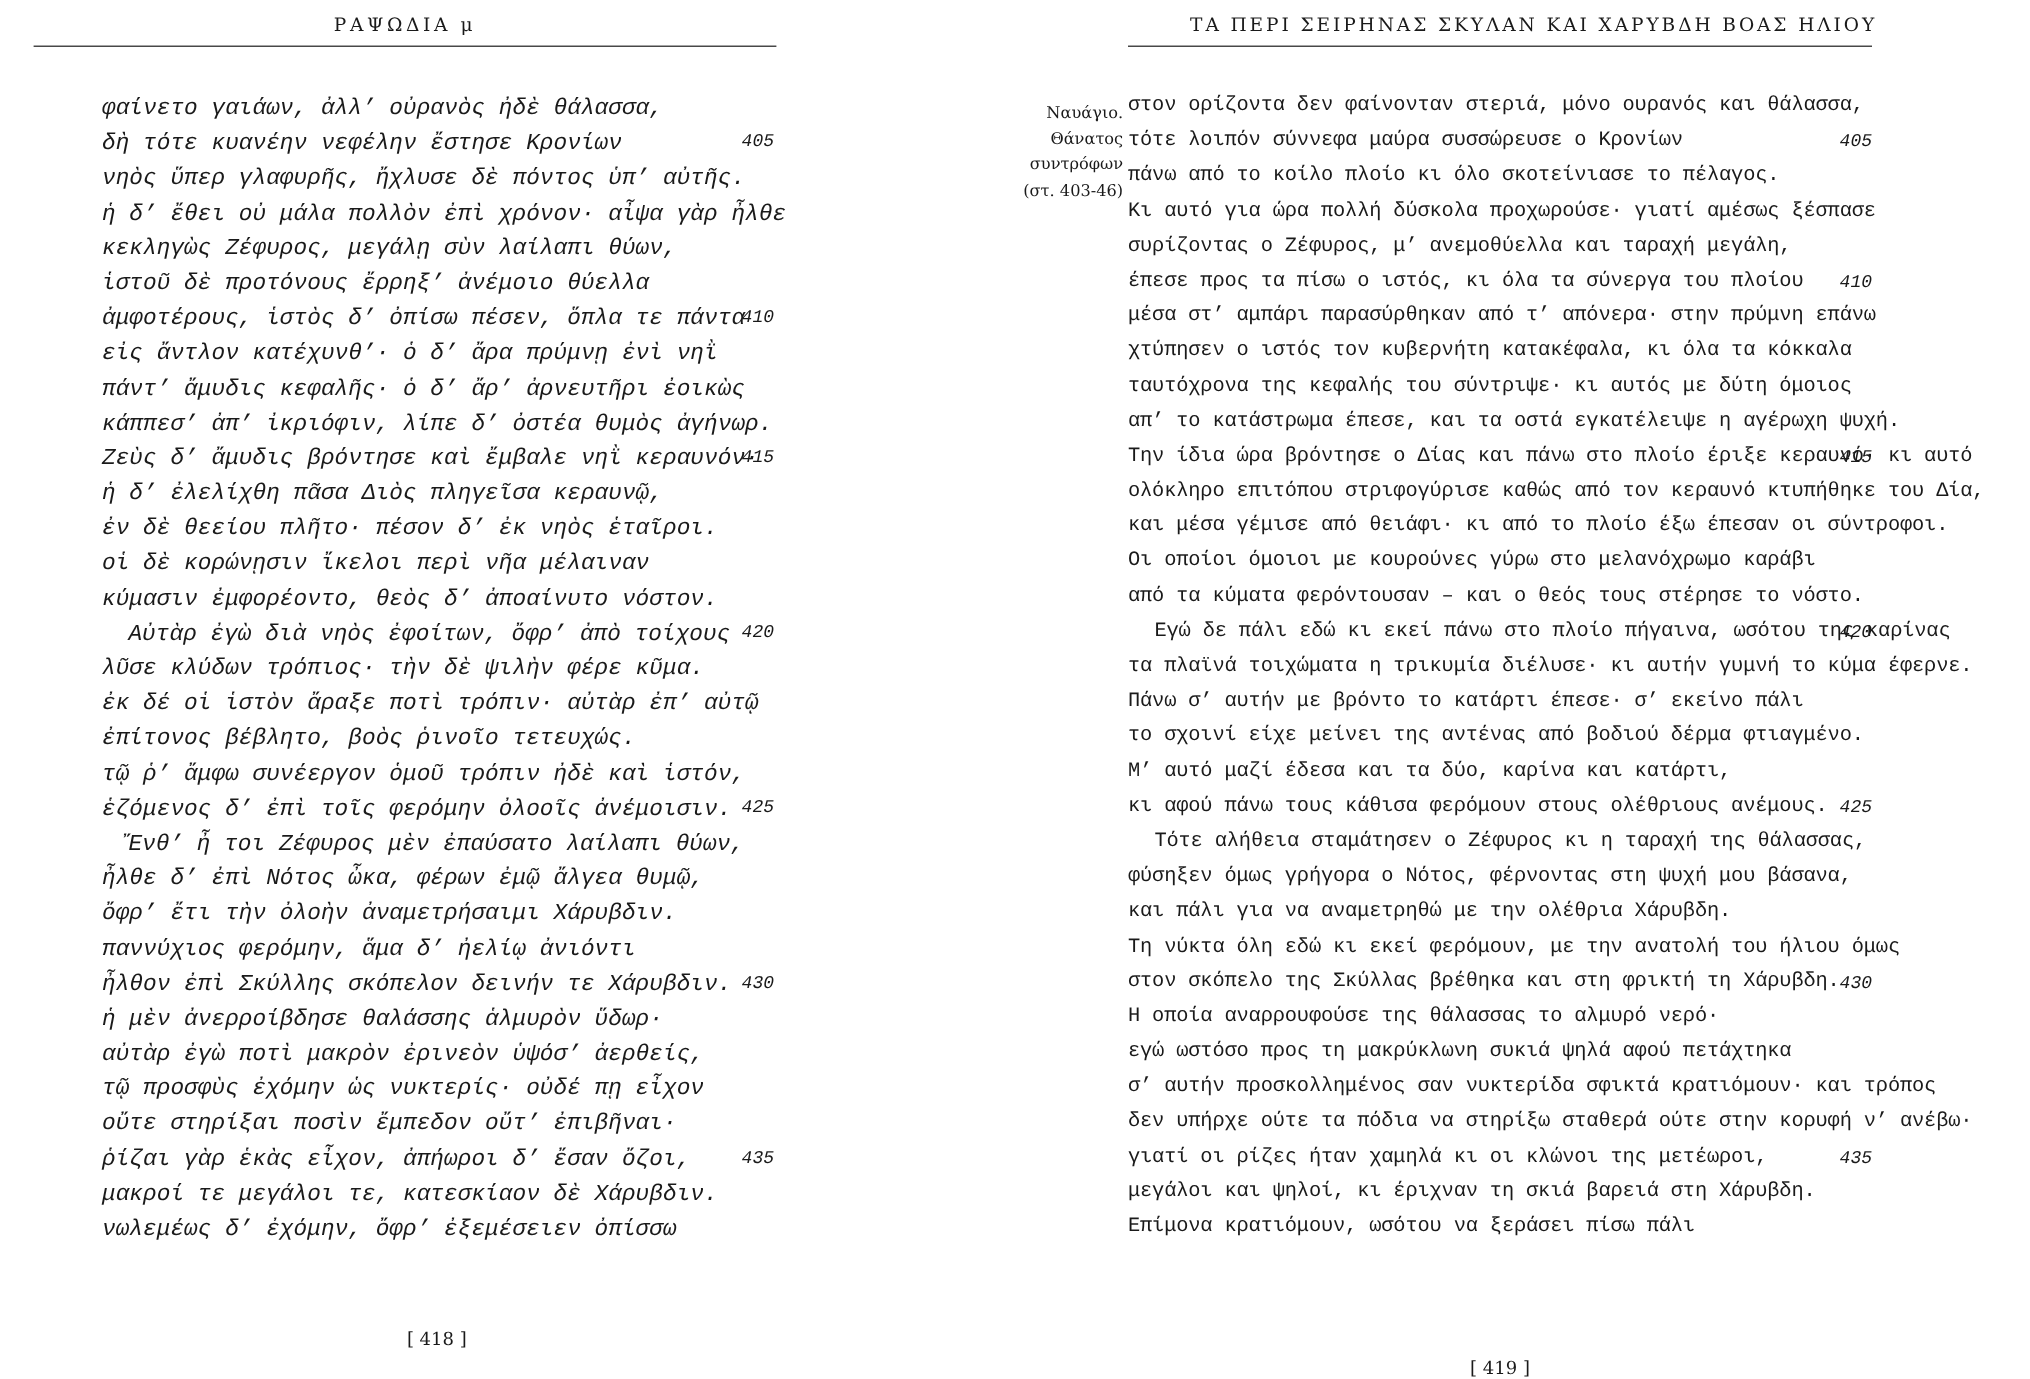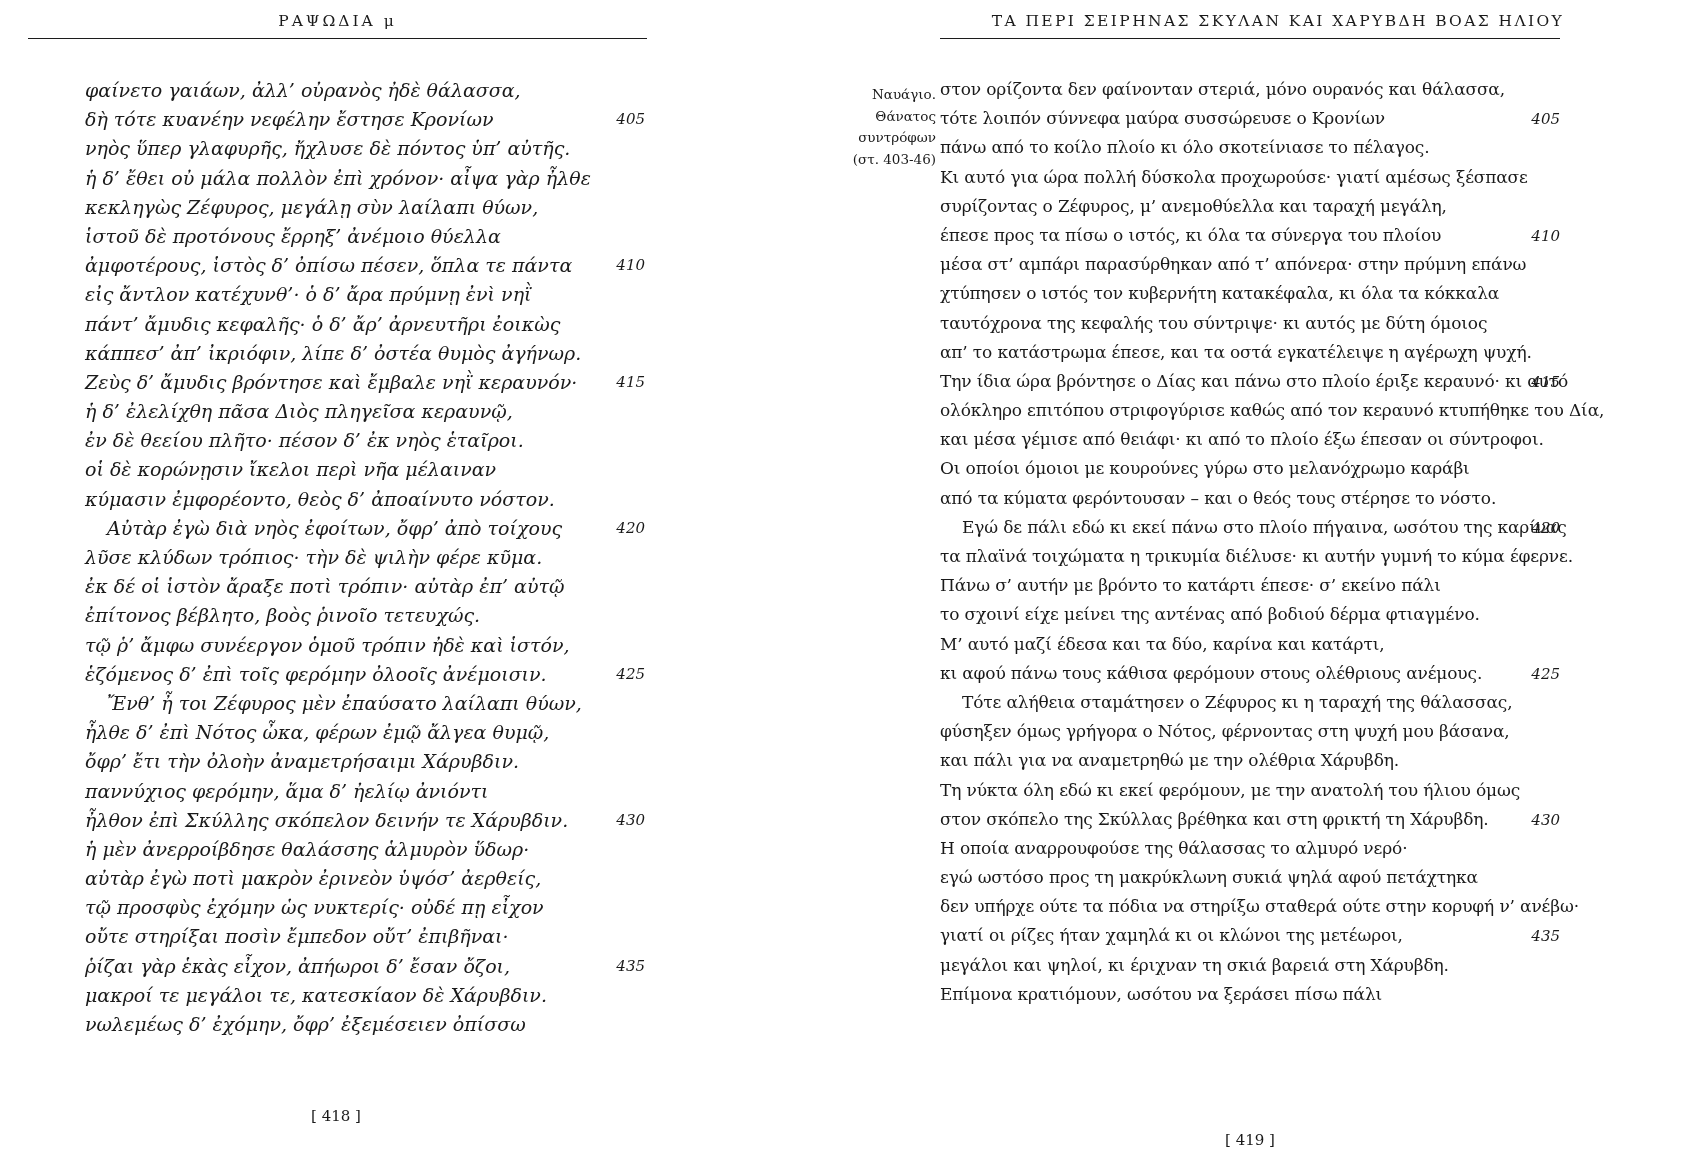--- a/index.html
+++ b/index.html
@@ -11,41 +11,41 @@
   }
   .hdr{
     position:absolute;top:12px;text-align:center;
     font-size:15.5px;letter-spacing:3px;white-space:nowrap;
   }
   .hdr-left{left:28px;width:619px;}
   .hdr-right{left:968px;width:620px;letter-spacing:2.4px;}
   .rule{position:absolute;top:38px;border-top:1.6px solid #1c1c1c;height:0;}
   .rule-left{left:28px;width:619px;}
   .rule-right{left:940px;width:620px;}
-  .textblock{position:absolute;top:79px;}
+  .textblock{position:absolute;top:79px;font-family:Liberation Mono, monospace;}
   .tb-left{left:85px;width:560px;}
   .tb-right{left:940px;width:620px;}
   .line{position:relative;height:29.2px;white-space:nowrap;}
   .vtext{position:absolute;left:0;top:0;}
   .tb-left .vtext{font-style:italic;font-size:19px;}
   .tb-right .vtext{font-size:17px;letter-spacing:-0.15px;}
   .indent .vtext{left:22px;}
   .vnum{
     position:absolute;right:0;top:2px;
     font-style:italic;font-size:15px;
   }
   .margin-note{
     position:absolute;top:84px;left:846px;width:90px;
     text-align:right;font-size:13.5px;line-height:21.5px;
   }
   .margin-note span{display:block;}
   .footer{
     position:absolute;top:1107px;text-align:center;font-size:15px;
   }
-  .footer-left{left:16px;width:640px;}
+  .footer-left{left:44px;width:640px;}
   .footer-right{left:940px;width:620px;margin-top:24px;}
 </style>
 </head>
 <body>
 
 <div class="hdr hdr-left">ΡΑΨΩΔΙΑ μ</div>
 <div class="rule rule-left"></div>
 
 <div class="hdr hdr-right">ΤΑ ΠΕΡΙ ΣΕΙΡΗΝΑΣ ΣΚΥΛΑΝ ΚΑΙ ΧΑΡΥΒΔΗ ΒΟΑΣ ΗΛΙΟΥ</div>
 <div class="rule rule-right"></div>
@@ -298,20 +298,24 @@
     </div>
     <div class="line">
       <span class="vtext">Η οποία αναρρουφούσε της θάλασσας το αλμυρό νερό·</span>
       <span class="vnum"></span>
     </div>
     <div class="line">
       <span class="vtext">εγώ ωστόσο προς τη μακρύκλωνη συκιά ψηλά αφού πετάχτηκα</span>
       <span class="vnum"></span>
     </div>
     <div class="line">
+      <span class="vtext">σ’ αυτήν προσκολλημένος σαν νυκτερίδα σφικτά κρατιόμουν· και τρόπος</span>
+      <span class="vnum"></span>
+    </div>
+    <div class="line">
       <span class="vtext">δεν υπήρχε ούτε τα πόδια να στηρίξω σταθερά ούτε στην κορυφή ν’ ανέβω·</span>
       <span class="vnum"></span>
     </div>
     <div class="line">
       <span class="vtext">γιατί οι ρίζες ήταν χαμηλά κι οι κλώνοι της μετέωροι,</span>
       <span class="vnum">435</span>
     </div>
     <div class="line">
       <span class="vtext">μεγάλοι και ψηλοί, κι έριχναν τη σκιά βαρειά στη Χάρυβδη.</span>
       <span class="vnum"></span>

